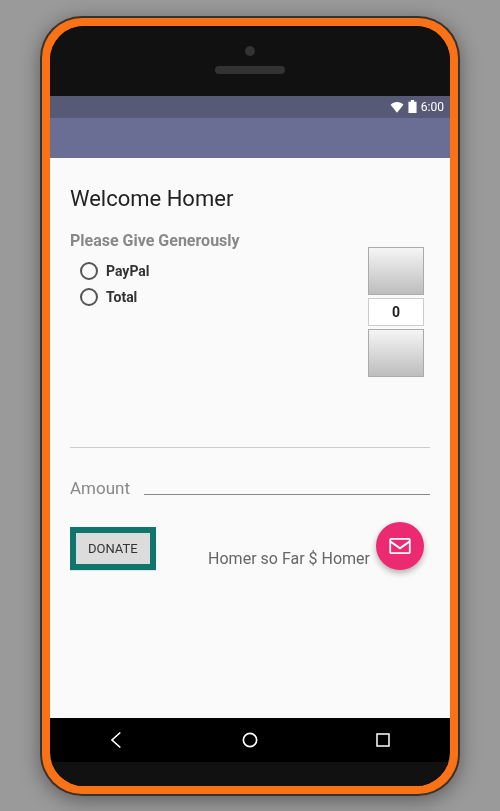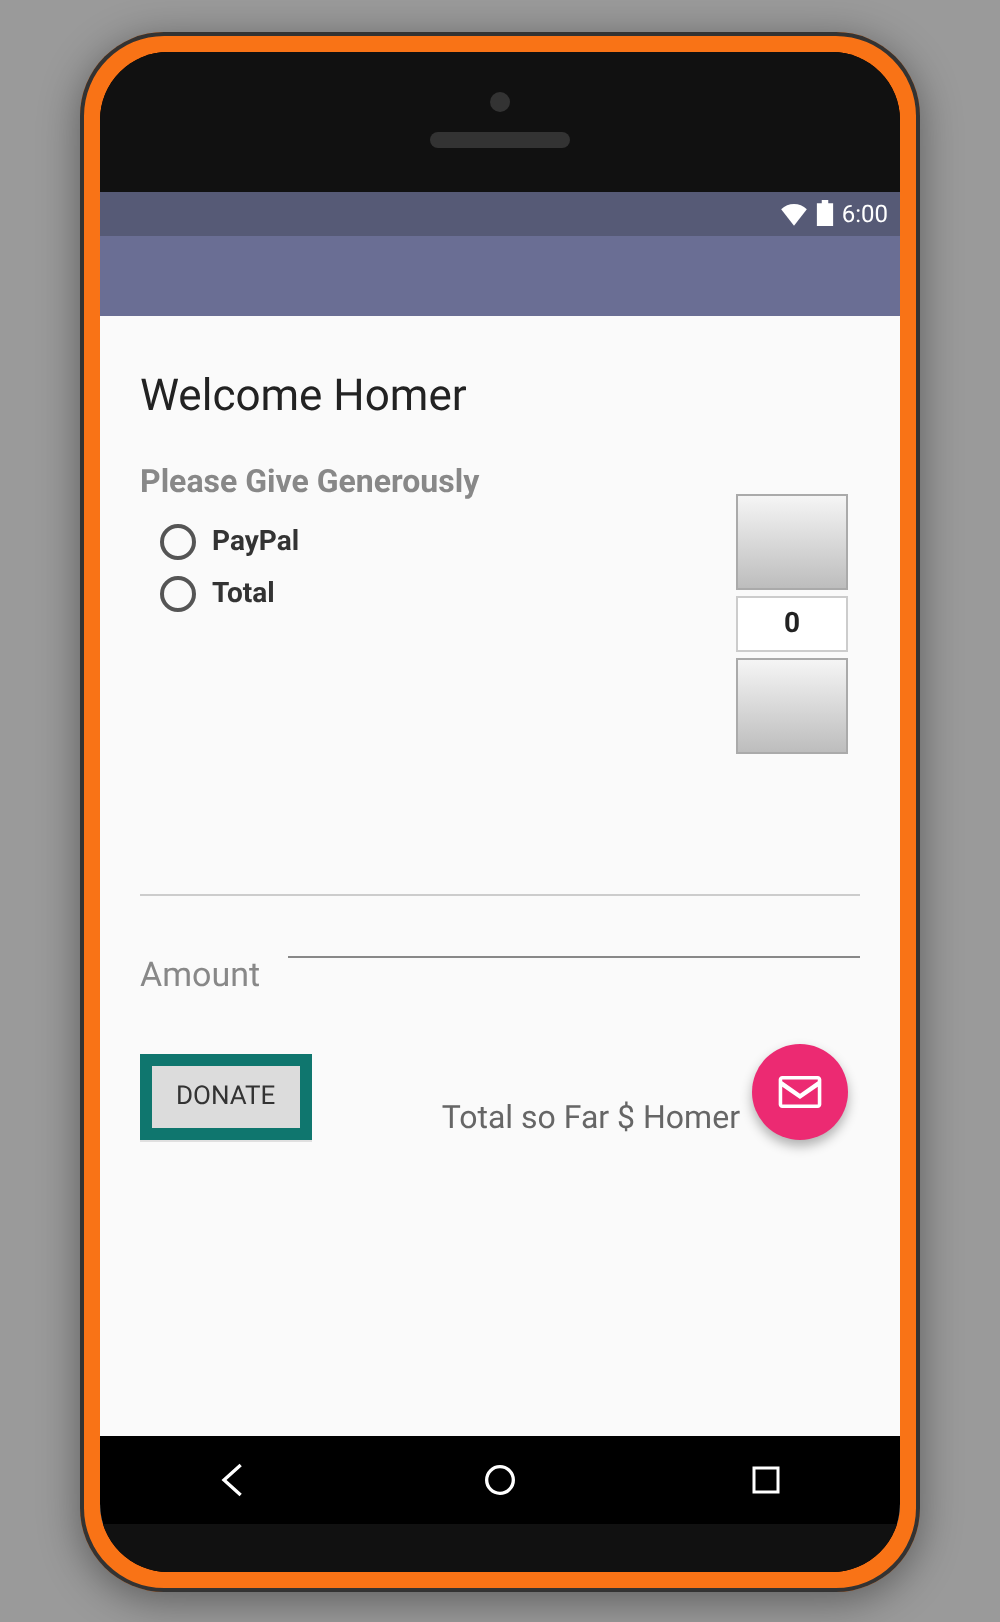--- a/index.html
+++ b/index.html
@@ -39,21 +39,21 @@
   }
   .picker-btn {
     width:56px; height:48px; background:linear-gradient(#f5f5f5,#bdbdbd);
     border:1px solid #aaa;
   }
   .picker-val {
     width:56px; height:28px; border:1px solid #ccc; background:#fff;
     font-size:14px; color:#222; display:flex; align-items:center; justify-content:center;
   }
   .divider { height:1px; background:#ccc; margin-top:70px; }
-  .amount-row { display:flex; margin-top:30px; gap:14px; }
+  .amount-row { display:flex; align-items:flex-end; margin-top:30px; gap:14px; }
   .amount-label { font-size:17px; color:#888; }
   .amount-line { flex:1; height:1px; background:#888; margin-bottom:3px; }
   .bottom-row { display:flex; align-items:flex-end; margin-top:18px; position:relative; height:54px;}
   .donate-btn {
     background:#dcdcdc; border:6px solid #0f766e; padding:8px 12px; font-size:13px; color:#333;
     box-shadow:0 1px 0 rgba(0,0,0,.1);
   }
   .total-text { position:absolute; right:60px; bottom:2px; font-size:16px; color:#666; }
   .fab {
     position:absolute; right:6px; bottom:0px; width:48px; height:48px; border-radius:50%;
@@ -119,21 +119,21 @@
         <div class="divider"></div>
 
         <div class="amount-row">
           <div class="amount-label">Amount</div>
           <div class="amount-line"></div>
         </div>
 
         <div class="bottom-row">
           <button class="donate-btn">DONATE</button>
           <div class="total-text">
-            <span>Total so Far  $ </span><span>Homer</span>
+            <span>Homer so Far  $ </span><span>Homer</span>
           </div>
           <div class="fab">
             <span>
               <svg width="22" height="16" viewBox="0 0 24 18">
                   <path fill="#fff" d="M0 0h24v18H0z" opacity="0"></path>
                   <path fill="#fff" d="M2 0h20c1 0 2 1 2 2v14c0 1-1 2-2 2H2c-1 0-2-1-2-2V2C0 1 1 0 2 0zm0 2v1l10 7 10-7V2H2zm0 14h20V6l-10 7L2 6v10z"></path>
                 </svg>
             </span>
           </div>
         </div>

